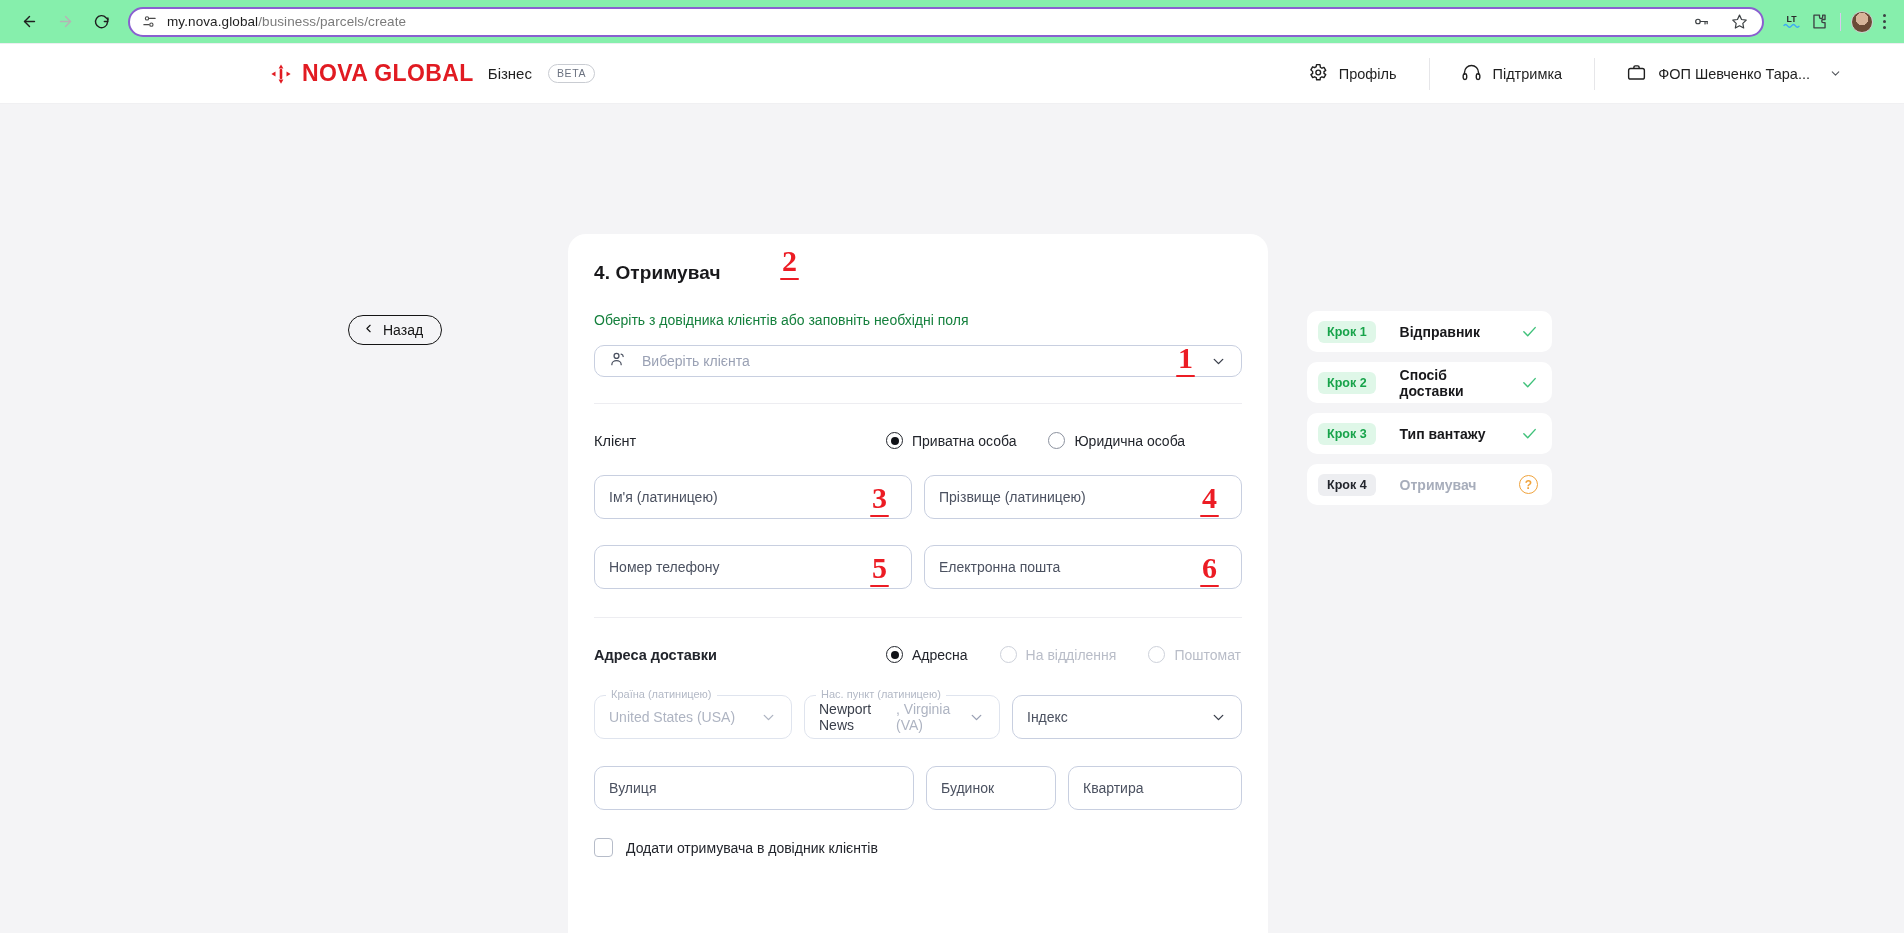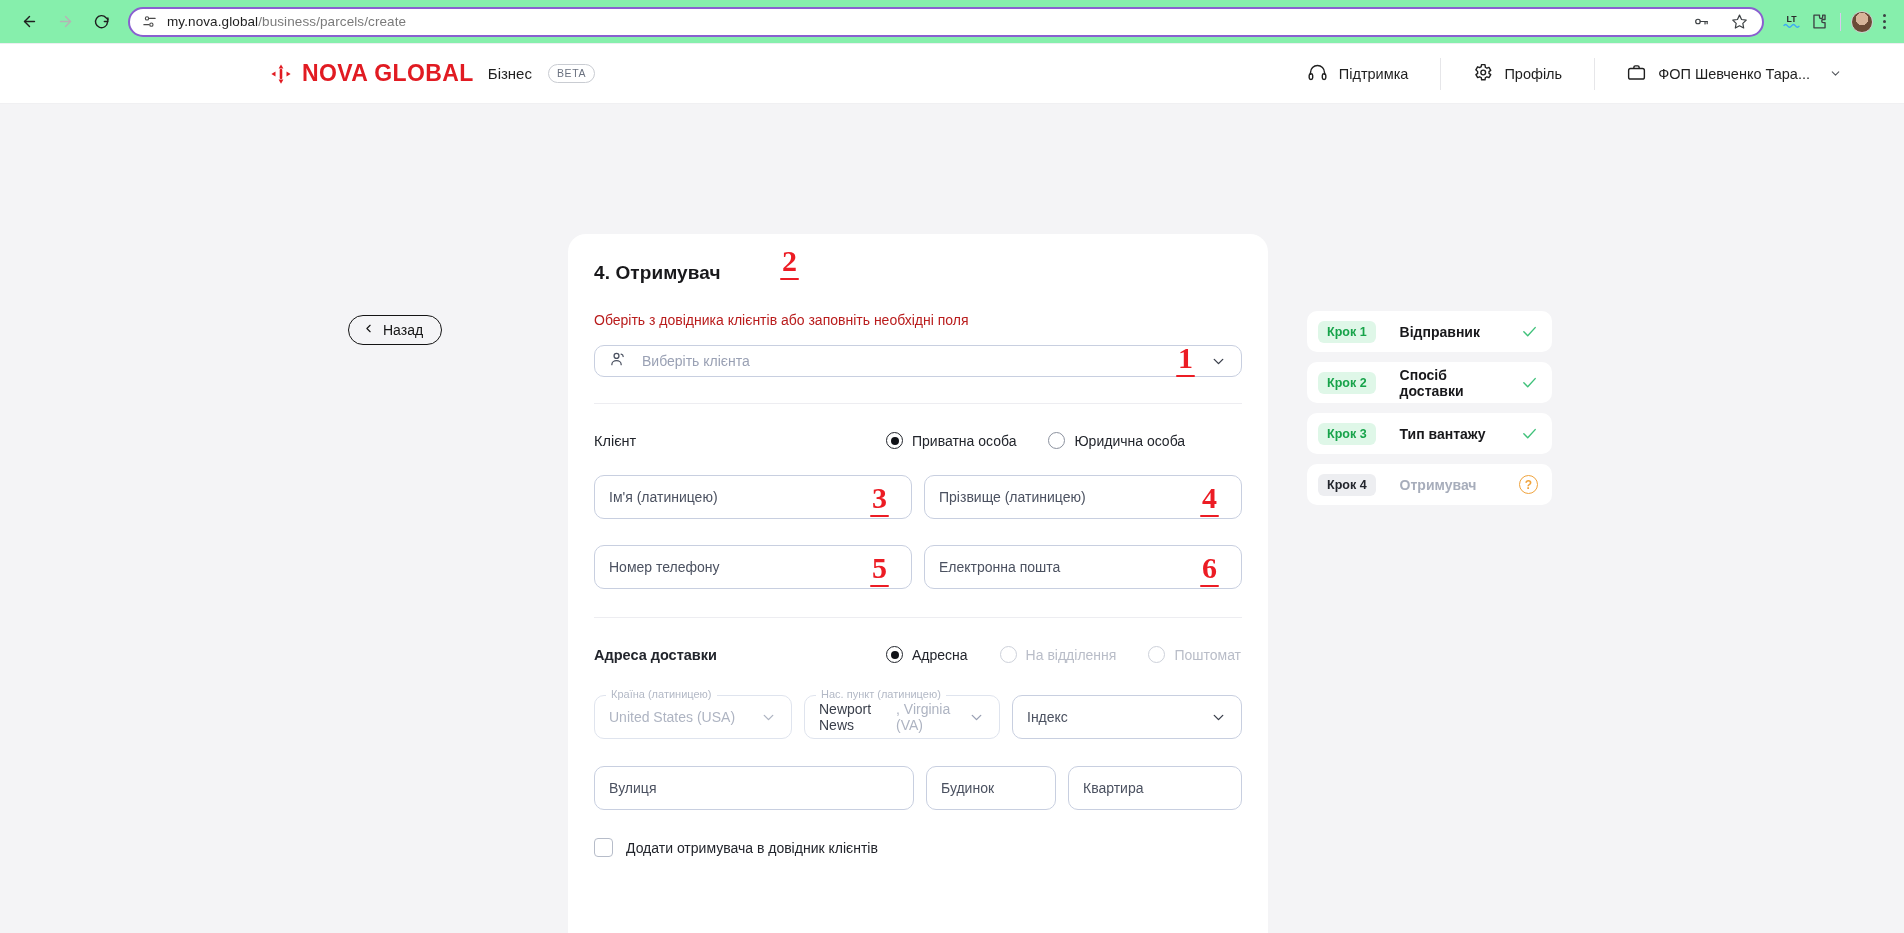--- a/index.html
+++ b/index.html
@@ -118,21 +118,21 @@
   .card {
     position: absolute;
     left: 568px; top: 130px;
     width: 700px;
     min-height: 699px;
     background: #ffffff;
     border-radius: 18px 18px 0 0;
     padding: 28px 26px 0 26px;
   }
   .card-title { font-size: 19px; font-weight: 700; color:#18181b; letter-spacing:.1px; }
-  .card-sub { margin-top: 28px; font-size: 14px; color:#b91c1c; }
+  .card-sub { margin-top: 28px; font-size: 14px; color:#15803d; }
 
   .client-select {
     margin-top: 17px;
     height: 32px;
     border: 1px solid #c8cfe0;
     border-radius: 10px;
     display: flex; align-items: center;
     padding: 0 14px 0 14px;
     gap: 14px;
     background: #fff;
@@ -325,36 +325,36 @@
       </svg>
     </span>
     <span class="brand-name">NOVA GLOBAL</span>
     <span class="brand-sub">Бізнес</span>
     <span class="beta-badge">BETA</span>
   </div>
 
   <div class="header-right">
     <div class="hdr-item">
       <span>
+        <svg width="21" height="21" viewBox="0 0 24 24" fill="none" stroke="#1f1f1f" stroke-width="1.6" stroke-linejoin="round">
+            <path d="M19.4 13a7.6 7.6 0 0 0 0-2l2-1.4-2-3.4-2.3.9a7.6 7.6 0 0 0-1.8-1L14.8 3h-3.9l-.4 2.4a7.6 7.6 0 0 0-1.8 1l-2.3-.9-2 3.4L6.5 11a7.6 7.6 0 0 0 0 2l-2 1.4 2 3.4 2.3-.9c.55.42 1.15.76 1.8 1l.4 2.4h3.9l.4-2.4c.65-.24 1.25-.58 1.8-1l2.3.9 2-3.4z"></path>
+            <circle cx="12.85" cy="12" r="2.7"></circle>
+          </svg>
+      </span>
+      <span>Профіль</span>
+    </div>
+    <div class="hdr-item">
+      <span>
         <svg width="21" height="21" viewBox="0 0 24 24" fill="none" stroke="#1f1f1f" stroke-width="1.6" stroke-linecap="round">
             <path d="M4 14v-2a8 8 0 0 1 16 0v2"></path>
             <rect x="2.5" y="13.5" width="4" height="6.5" rx="2"></rect>
             <rect x="17.5" y="13.5" width="4" height="6.5" rx="2"></rect>
           </svg>
       </span>
       <span>Підтримка</span>
-    </div>
-    <div class="hdr-item">
-      <span>
-        <svg width="21" height="21" viewBox="0 0 24 24" fill="none" stroke="#1f1f1f" stroke-width="1.6" stroke-linejoin="round">
-            <path d="M19.4 13a7.6 7.6 0 0 0 0-2l2-1.4-2-3.4-2.3.9a7.6 7.6 0 0 0-1.8-1L14.8 3h-3.9l-.4 2.4a7.6 7.6 0 0 0-1.8 1l-2.3-.9-2 3.4L6.5 11a7.6 7.6 0 0 0 0 2l-2 1.4 2 3.4 2.3-.9c.55.42 1.15.76 1.8 1l.4 2.4h3.9l.4-2.4c.65-.24 1.25-.58 1.8-1l2.3.9 2-3.4z"></path>
-            <circle cx="12.85" cy="12" r="2.7"></circle>
-          </svg>
-      </span>
-      <span>Профіль</span>
     </div>
     <div class="hdr-item">
       <span>
         <svg width="21" height="21" viewBox="0 0 24 24" fill="none" stroke="#1f1f1f" stroke-width="1.6" stroke-linejoin="round">
             <rect x="3" y="7.5" width="18" height="12" rx="2.2"></rect>
             <path d="M9 7.5V6a1.6 1.6 0 0 1 1.6-1.6h2.8A1.6 1.6 0 0 1 15 6v1.5"></path>
           </svg>
       </span>
       <span>ФОП Шевченко Тара...</span>
       <span class="chev-small">

